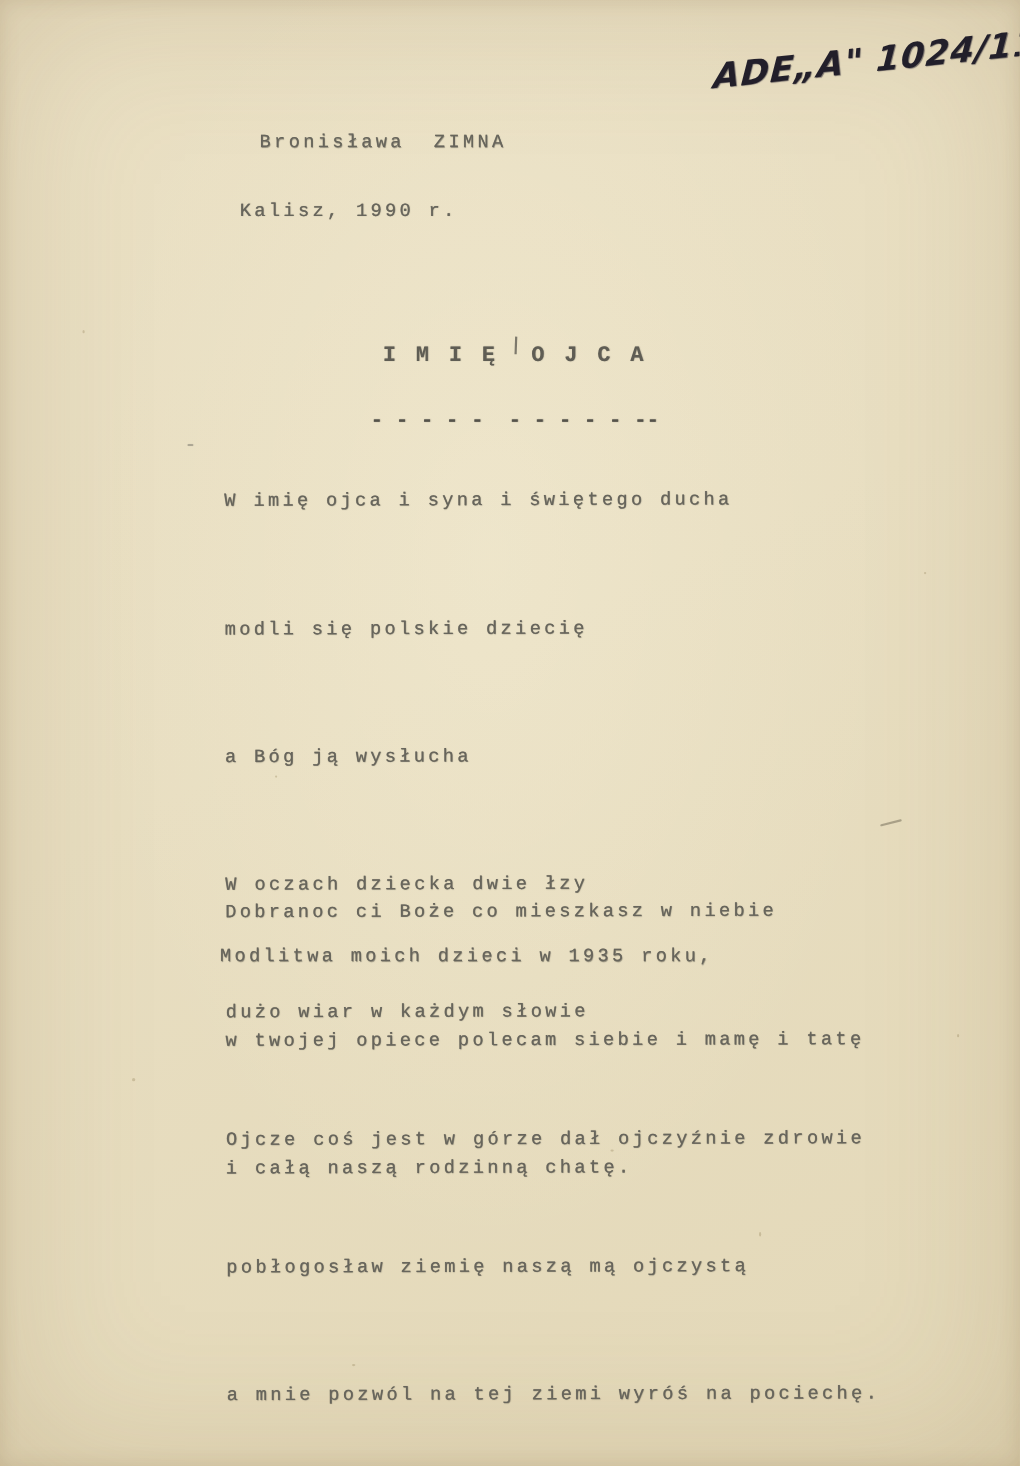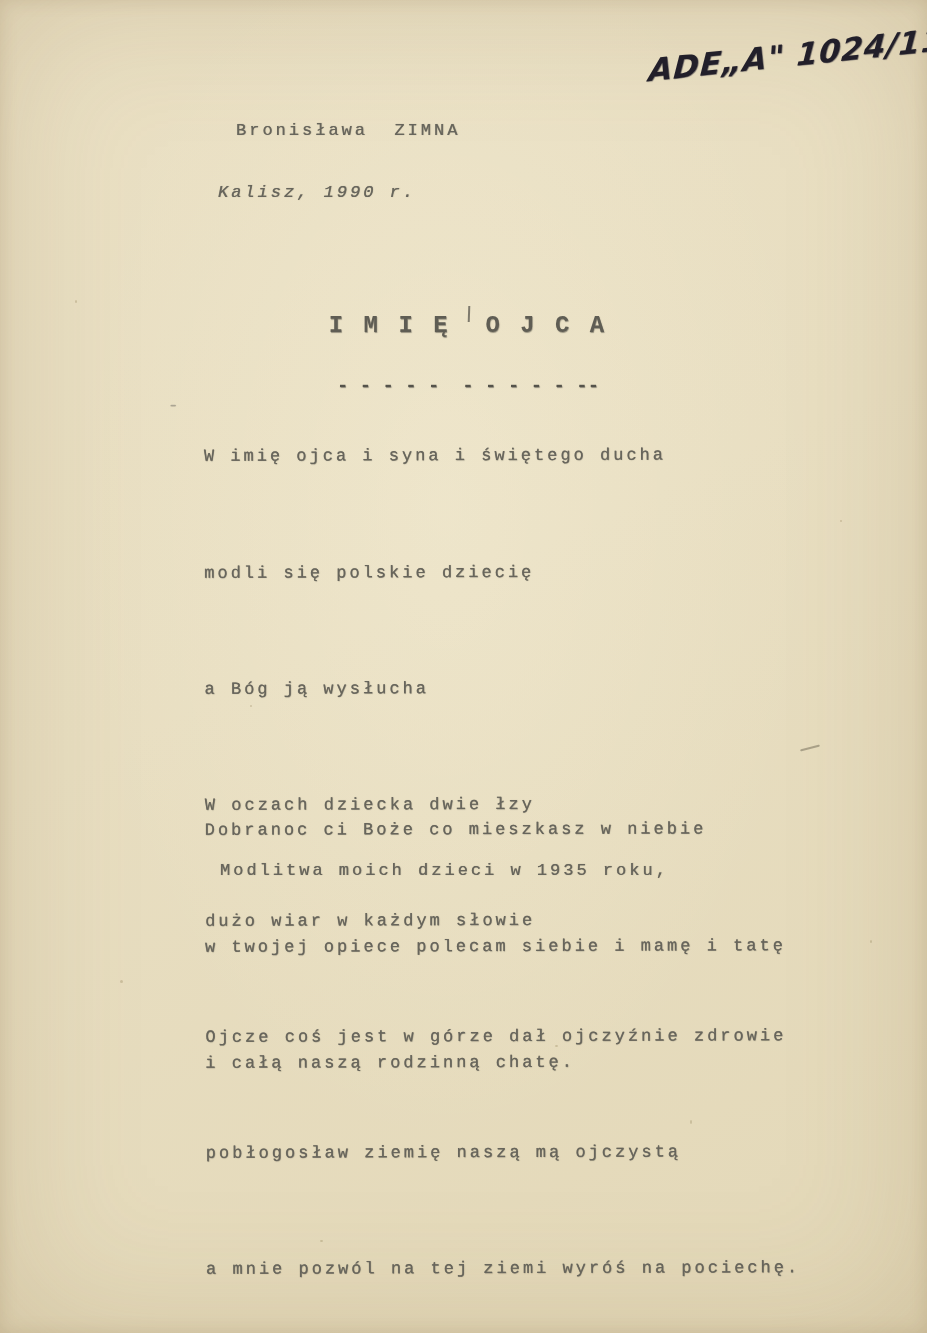--- a/index.html
+++ b/index.html
@@ -22,27 +22,27 @@
   
   .type {
     position: absolute;
     color: #67655c;
     font-size: 17px;
     letter-spacing: 3px;
     white-space: pre;
     text-shadow: 0.4px 0.4px 0.8px rgba(75,72,63,0.55), -0.2px 0 0.4px rgba(75,72,63,0.35);
   }
   .author      { left: 236px; top: 121px; }
-  .place-date  { left: 218px; top: 183px; font-style: italic; }
+  .place-date  { left: 218px; top: 183px; }
   .title-block { left: 318px; top: 274px; width: 300px; text-align: center; }
   .title-line  {
     position: relative;
     color: #5f5d54;
     font-weight: bold;
-    font-size: 24px;
+    font-size: 20px;
     letter-spacing: 3px;
     white-space: pre;
     text-shadow: 0.5px 0.5px 0.9px rgba(70,68,60,0.5);
   }
   .title-underline {
     position: relative;
     margin-top: -2px;
     color: #55534b;
     font-weight: bold;
     font-size: 19px;
@@ -51,21 +51,21 @@
     text-shadow: 0.5px 0.5px 1px rgba(70,68,60,0.55);
   }
   .stanza {
     position: absolute;
     left: 205px;
     line-height: 38.7px;
     transform: rotate(-0.15deg);
   }
   .stanza-1 { top: 360px; }
   .stanza-2 { top: 734px; }
-  .caption  { left: 220px; top: 861px; font-family: Liberation Mono, monospace; }
+  .caption  { left: 200px; top: 861px; font-family: Liberation Mono, monospace; }
   .poem-line { display: block; }
 
   
   .annotation {
     position: absolute;
     left: 648px;
     top: 38px;
     width: 270px;
     color: #221f2a;
     font-family: "DejaVu Sans", sans-serif;

